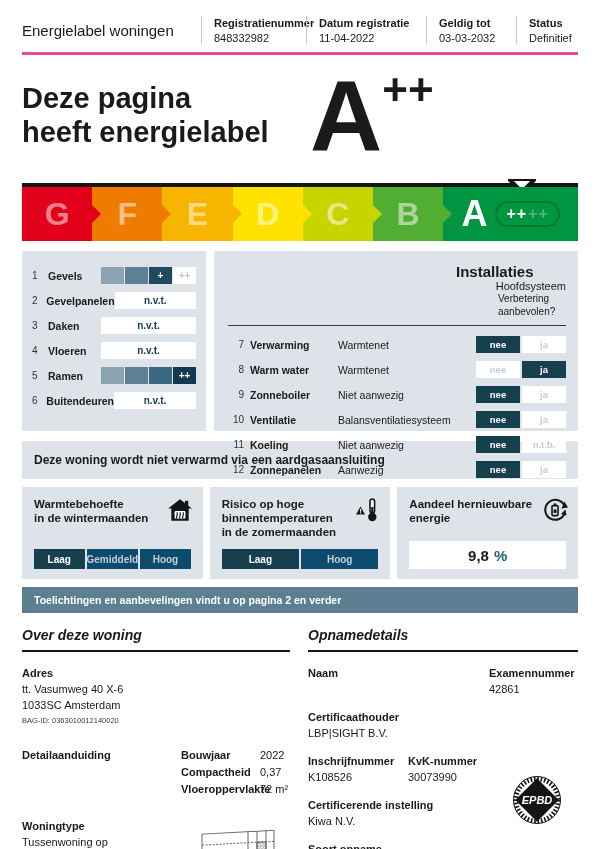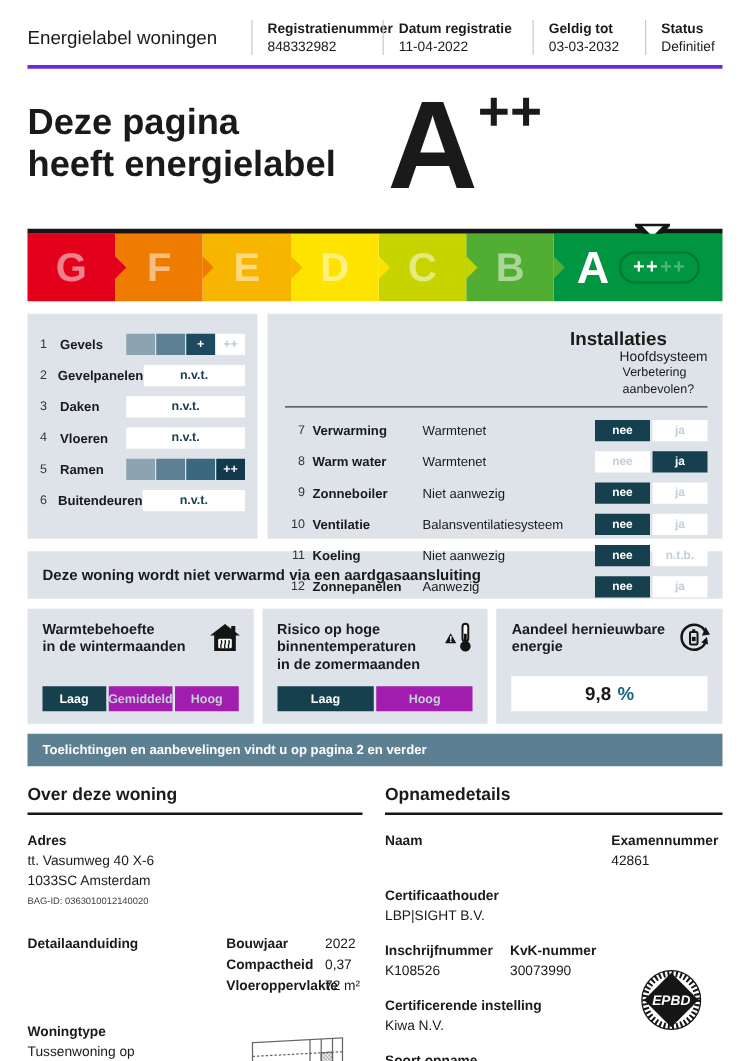--- a/index.html
+++ b/index.html
@@ -1,21 +1,21 @@
 <!DOCTYPE html>
 <html><head>
 <meta charset="utf-8">
 <style>
   * { margin:0; padding:0; box-sizing:border-box; }
   html,body { width:600px; height:849px; background:#fff; overflow:hidden;
     font-family:"Liberation Sans", sans-serif; color:#1a1a1a; }
   .page { padding:16px 22px 0 22px; }
 
   
-  .hd { display:flex; align-items:stretch; border-bottom:3px solid #6d28d9; padding-bottom:8px; }
+  .hd { display:flex; align-items:stretch; border-bottom:3px solid #ec4899; padding-bottom:8px; }
   .hd-title { flex:1; font-size:15px; align-self:center; }
   .hd-col { border-left:1px solid #c9c9c9; padding:1px 0 0 12px; }
   .hd-col-0 { width:105px; } .hd-col-1 { width:120px; } .hd-col-2 { width:90px; } .hd-col-3 { width:62px; }
   .hd-label { font-weight:bold; font-size:11px; }
   .hd-value { font-size:11px; margin-top:3px; }
 
   
   .hero { display:flex; margin-top:18px; height:96px; }
   .hero-text { width:288px; font-size:29px; font-weight:bold; line-height:34px; padding-top:8px; }
   .hero-grade { display:flex; align-items:flex-start; }
@@ -69,31 +69,31 @@
   .gas-banner { margin-top:10px; background:#dde3e8; font-weight:bold; font-size:12px; padding:12px 12px; }
   .note-banner { margin-top:8px; background:#5c7f92; color:#fff; font-weight:bold; font-size:10.5px; padding:7px 12px; }
 
   
   .boxes { display:flex; gap:7px; margin-top:8px; }
   .box { position:relative; flex:1; background:#dde3e8; height:92px; padding:10px 12px; }
   .box-title div { font-size:11.5px; font-weight:bold; line-height:14px; }
   .box-icon { position:absolute; top:10px; right:10px; }
   .box-buttons { position:absolute; left:12px; right:12px; bottom:10px; display:flex; gap:2px; }
   .box-btn { flex:1; height:20px; display:flex; align-items:center; justify-content:center;
-    background:#a21caf; color:#c3ced5; font-size:10px; font-weight:bold; }
+    background:#0c4a6e; color:#c3ced5; font-size:10px; font-weight:bold; }
   .box-btn.sel { background:#17404f; color:#fff; }
   .box-value { position:absolute; left:12px; right:12px; bottom:10px; height:28px; background:#fff;
     display:flex; align-items:center; justify-content:center; font-size:15px; font-weight:bold; }
   .box-unit { color:#1a6577; margin-left:5px; }
 
   
   .bottom { display:flex; gap:18px; margin-top:14px; }
   .bcol-left { width:268px; }
   .bcol-right { flex:1; position:relative; }
-  .sec-title { font-size:14px; font-weight:bold; padding-bottom:7px; border-bottom:2px solid #151515; margin-bottom:13px; }
+  .sec-title { font-size:14px; font-weight:bold; padding-bottom:7px; border-bottom:2px solid #151515; margin-bottom:13px;font-style:italic; }
   .lbl { font-weight:bold; font-size:11px; line-height:16px; }
   .val { font-size:11px; line-height:16px; }
   .bag { font-size:7.5px; color:#3c3c3c; margin-top:3px; }
   .detail-row { display:flex; margin-top:22px; }
   .detail-row .lbl { width:159px; }
   .fact-row { display:flex; }
   .fact-label { font-weight:bold; font-size:11px; width:79px; line-height:17px; }
   .fact-value { font-size:11px; line-height:17px; }
   .wtype-row { display:flex; margin-top:20px; }
   .wtype-text { width:120px; }

